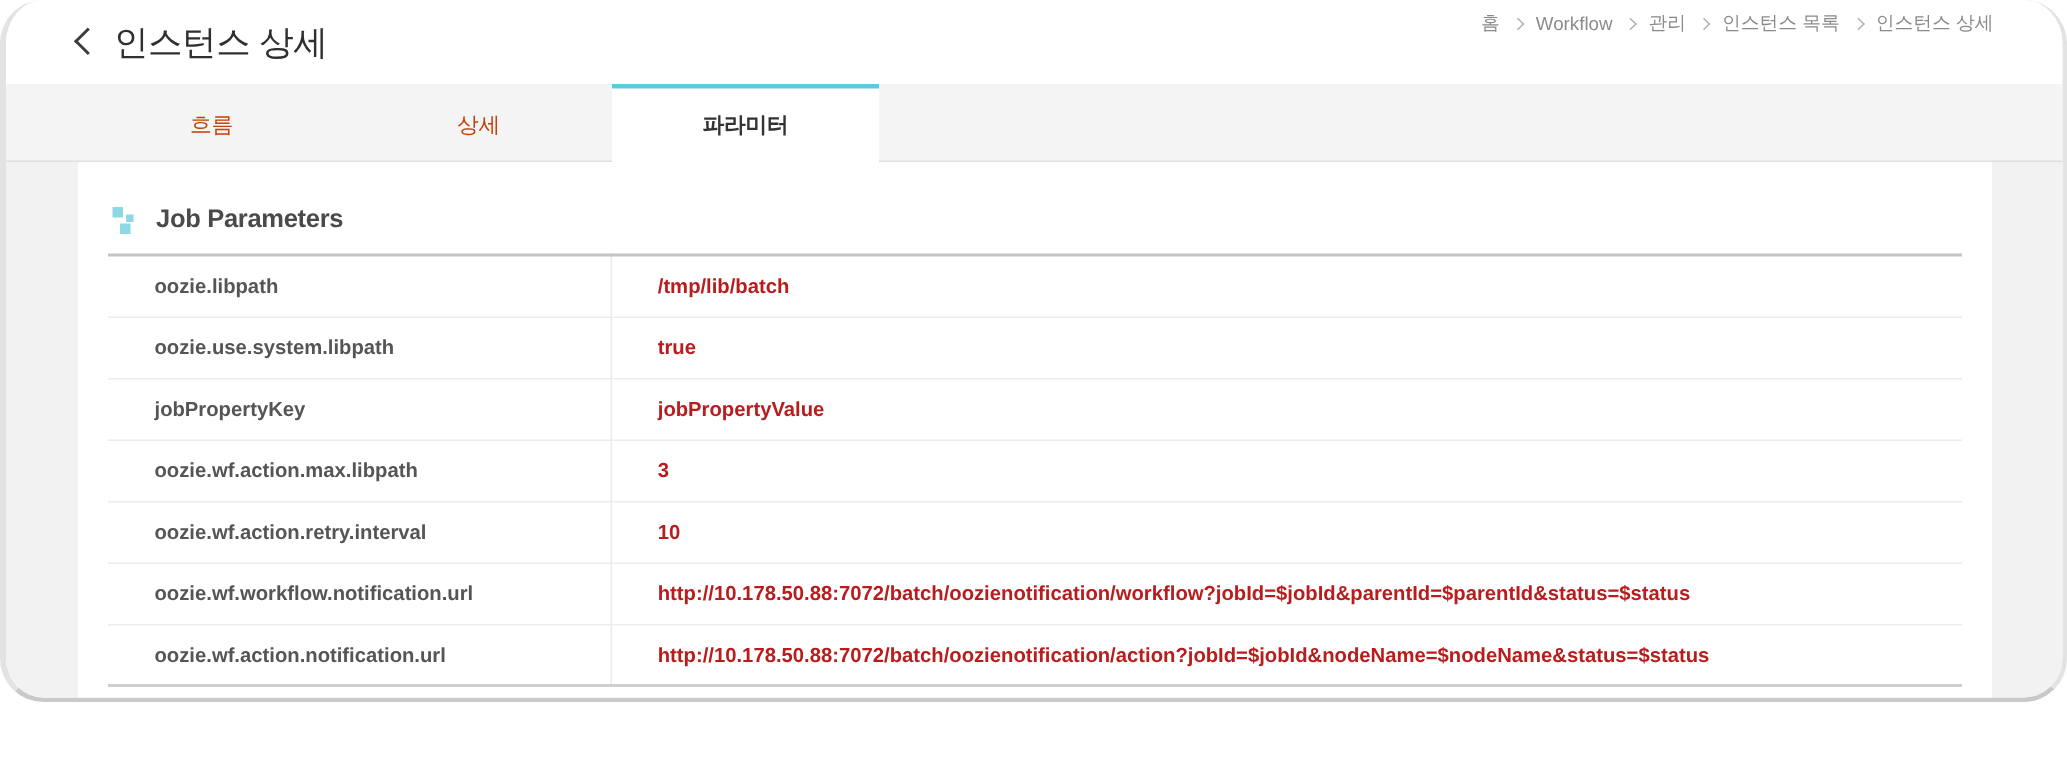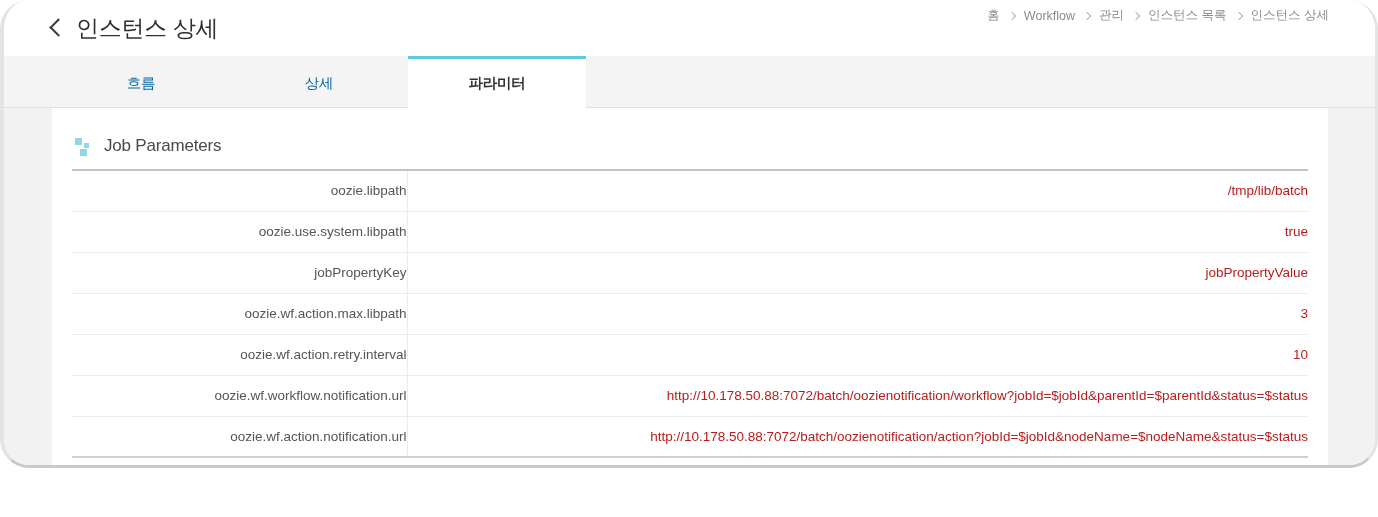--- a/index.html
+++ b/index.html
@@ -79,21 +79,21 @@
     border-bottom: 1px solid #e0e0e0;
     display: flex;
     align-items: stretch;
   }
   .tab {
     width: 178px;
     display: flex;
     align-items: center;
     justify-content: center;
     font-size: 14.5px;
-    color: #0369a1;
+    color: #c2410c;
     cursor: pointer;
     background: transparent;
     border-top: 3px solid transparent;
     letter-spacing: -0.2px;
   }
   .tab:first-child { margin-left: 48px; }
   .tab.active {
     background: #ffffff;
     color: #333333;
     font-weight: bold;
@@ -113,20 +113,21 @@
     width: 48px;
     background: #f2f2f2;
     flex: 0 0 auto;
   }
   .content-panel {
     flex: 1 1 auto;
     background: #ffffff;
     margin-right: 47px;
     position: relative;
     overflow: hidden;
+    font-weight: bold;
   }
 
   .section-header {
     display: flex;
     align-items: center;
     padding: 24px 0 0 23px;
     height: 52px;
   }
   .section-icon {
     width: 16px; height: 17px;
@@ -146,21 +147,20 @@
     font-size: 17px;
     color: #4a4a4a;
     letter-spacing: -0.2px;
   }
 
   .param-table {
     margin: 9px 20px 0 20px;
     border-collapse: collapse;
     width: calc(100% - 40px);
     table-layout: fixed;
-    text-align: right;
   }
   .param-table tr {
     height: 41px;
   }
   .param-table tr:first-child {
     border-top: 2px solid #c4c4c4;
   }
   .param-table td {
     border-bottom: 1px solid #ececec;
     vertical-align: middle;

